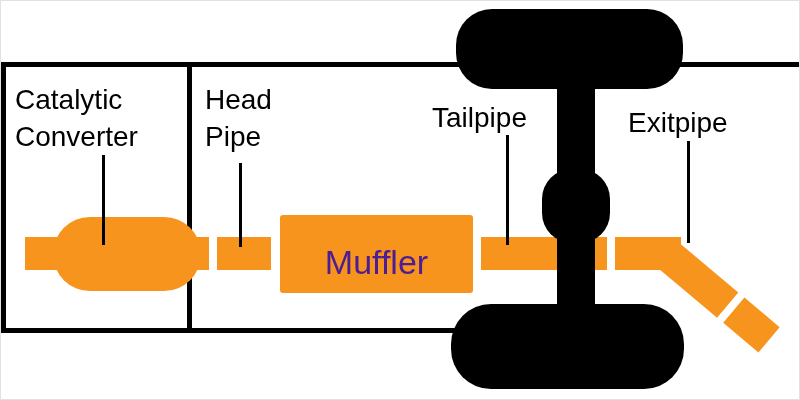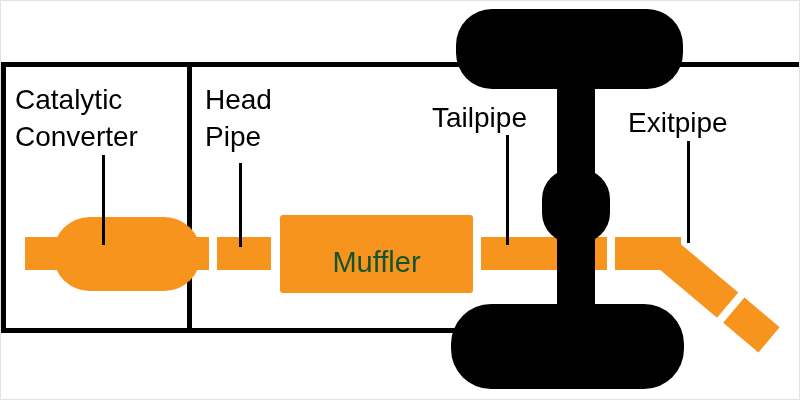--- a/index.html
+++ b/index.html
@@ -22,21 +22,21 @@
   .frame-bottom{left:0;top:327px;width:660px;height:5px;}
   .frame-divider{left:186px;top:66px;width:5px;height:261px;}
   
   .pipe{background:var(--pipe-color);z-index:2;}
   .pipe-inlet{left:24px;top:236px;width:46px;height:33px;}
   .converter{left:52px;top:216px;width:148px;height:74px;border-radius:37px;}
   .converter-outlet{left:190px;top:236px;width:18px;height:33px;}
   .head-pipe{left:216px;top:236px;width:54px;height:33px;}
   .muffler{left:279px;top:214px;width:193px;height:78px;border-radius:3px;
            display:flex;align-items:center;justify-content:center;}
-  .muffler-label{font-size:29px;line-height:1;color:#14532d;margin-top:16px;}
+  .muffler-label{font-size:34px;line-height:1;color:#4c1d95;margin-top:16px;}
   .tailpipe{left:480px;top:236px;width:126px;height:33px;}
   .exit-h{left:614px;top:236px;width:66px;height:33px;}
   .bend-wrap{left:676px;top:240px;transform:rotate(40deg);transform-origin:0 0;
              display:flex;z-index:2;}
   .bend-a{width:80px;height:33px;background:var(--pipe-color);}
   .bend-b{width:46px;height:33px;background:var(--pipe-color);margin-left:8px;}
   
   .leader{width:3px;background:var(--line-color);z-index:3;}
   .leader-cat{left:101px;top:154px;height:90px;}
   .leader-head{left:238px;top:162px;height:84px;}

